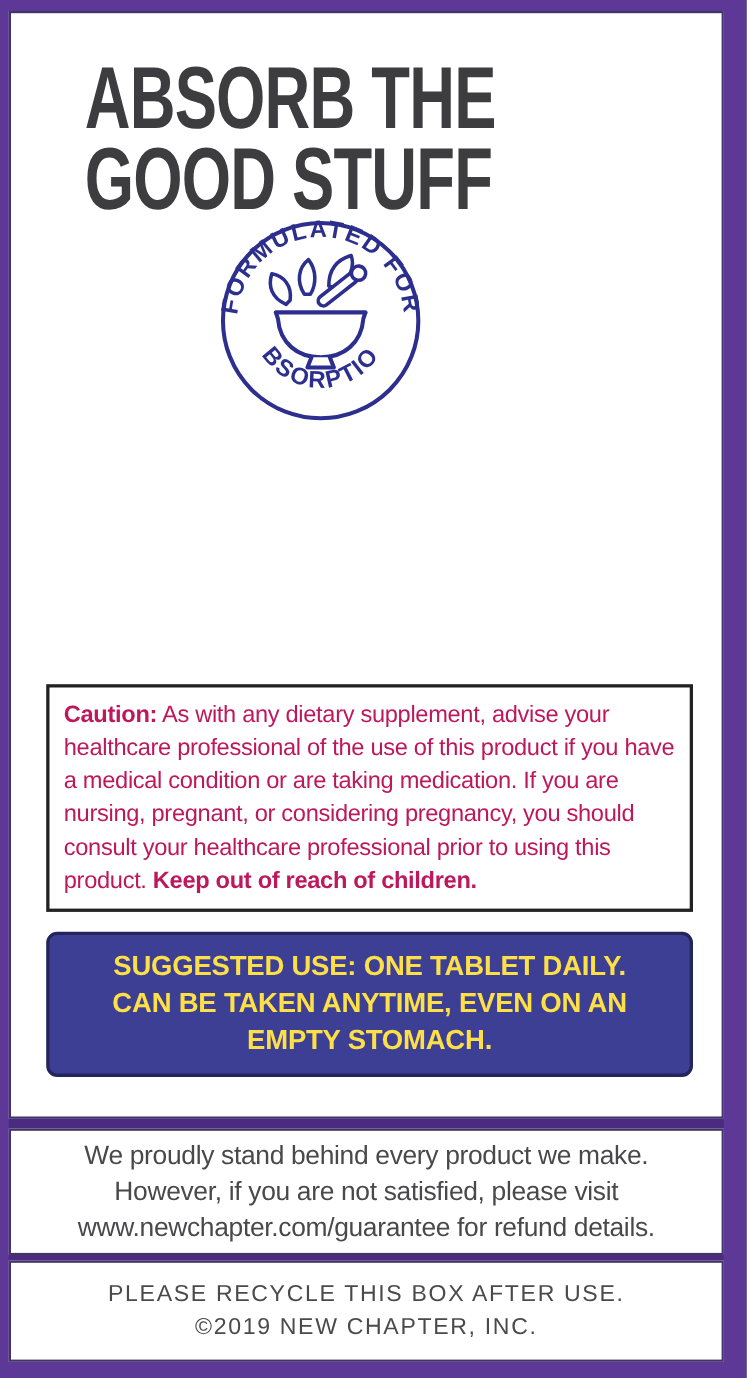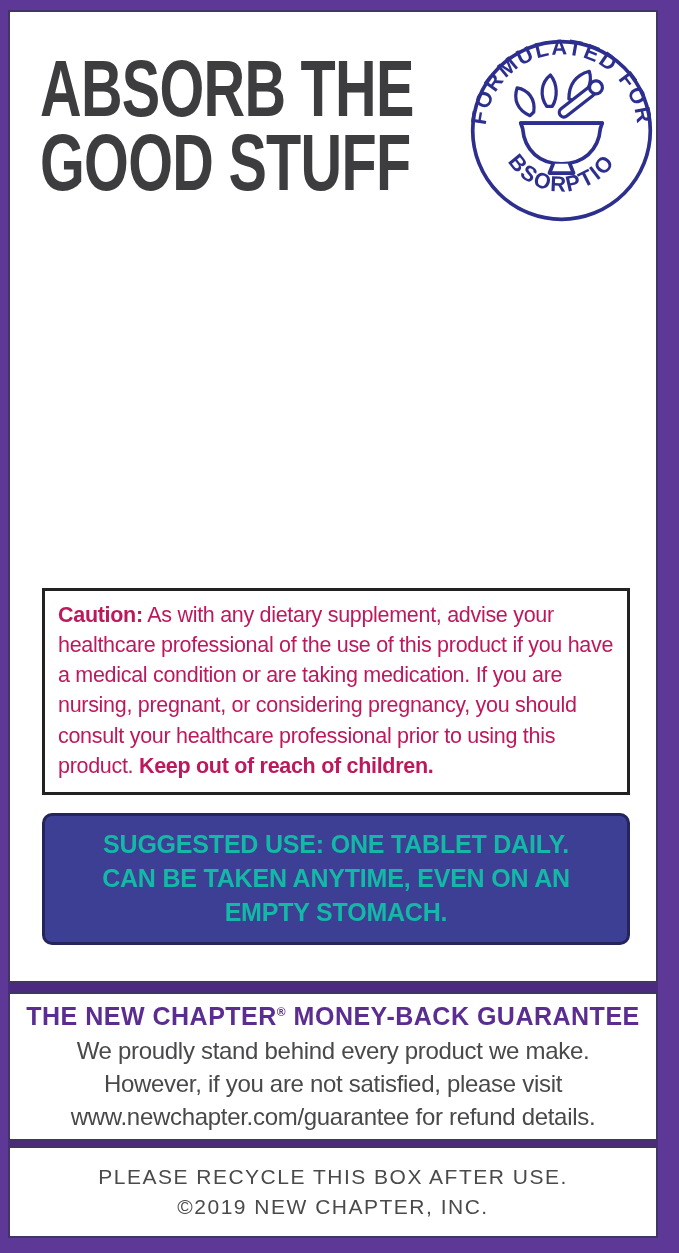--- a/index.html
+++ b/index.html
@@ -33,21 +33,21 @@
     display:flex;flex-direction:column;align-items:center;justify-content:center;
     padding:6px 18px;
   }
   .recycle-sec{
     flex:0 0 92px;
     display:flex;flex-direction:column;align-items:center;justify-content:center;
     padding:4px 10px;
   }
 
   .header-row{
-    display:flex;align-items:flex-start;
+    display:flex;flex-direction:column;align-items:center;
     height:190px;flex:0 0 auto;
   }
   .headline{
     margin:14px 0 0 0;
     font-size:80px;
     font-weight:700;
     line-height:0.92;
     letter-spacing:-1px;
     color:#3d3d3f;
     transform:scaleX(0.72);
@@ -78,21 +78,21 @@
   }
   .disclaimer-box{
     font-size:21.5px;line-height:1.33;font-weight:700;letter-spacing:-0.3px;
   }
   .bold{font-weight:700;}
 
   .suggested-box{
     background:#3d3f94;
     border:3px solid #23255c;
     border-radius:10px;
-    color:#14b8a6;
+    color:#fde047;
     text-align:center;
     font-size:25px;
     font-weight:600;
     line-height:1.35;
     letter-spacing:-0.2px;
     padding:12px 34px;
     margin:4px 2px 16px 2px;
   }
   .suggested-box .label{font-weight:800;}
 
@@ -179,23 +179,20 @@
 
 
       <div class="suggested-box">
         <span class="label">SUGGESTED USE:</span><span> ONE TABLET DAILY. CAN BE TAKEN ANYTIME, EVEN ON AN EMPTY STOMACH.</span>
       </div>
     </div>
 
     <div class="divider-a"></div>
 
     <div class="white-sec guarantee-sec">
-      <div class="guarantee-title">
-        <span>THE NEW CHAPTER</span><sup>®</sup><span> MONEY-BACK GUARANTEE</span>
-      </div>
       <div class="guarantee-body">We proudly stand behind every product we make. However, if you are not satisfied, please visit www.newchapter.com/guarantee for refund details.</div>
     </div>
 
     <div class="divider-b"></div>
 
     <div class="white-sec recycle-sec">
       <div class="recycle-line1">PLEASE RECYCLE THIS BOX AFTER USE.</div>
       <div class="recycle-line2">©2019 NEW CHAPTER, INC.</div>
     </div>
 

